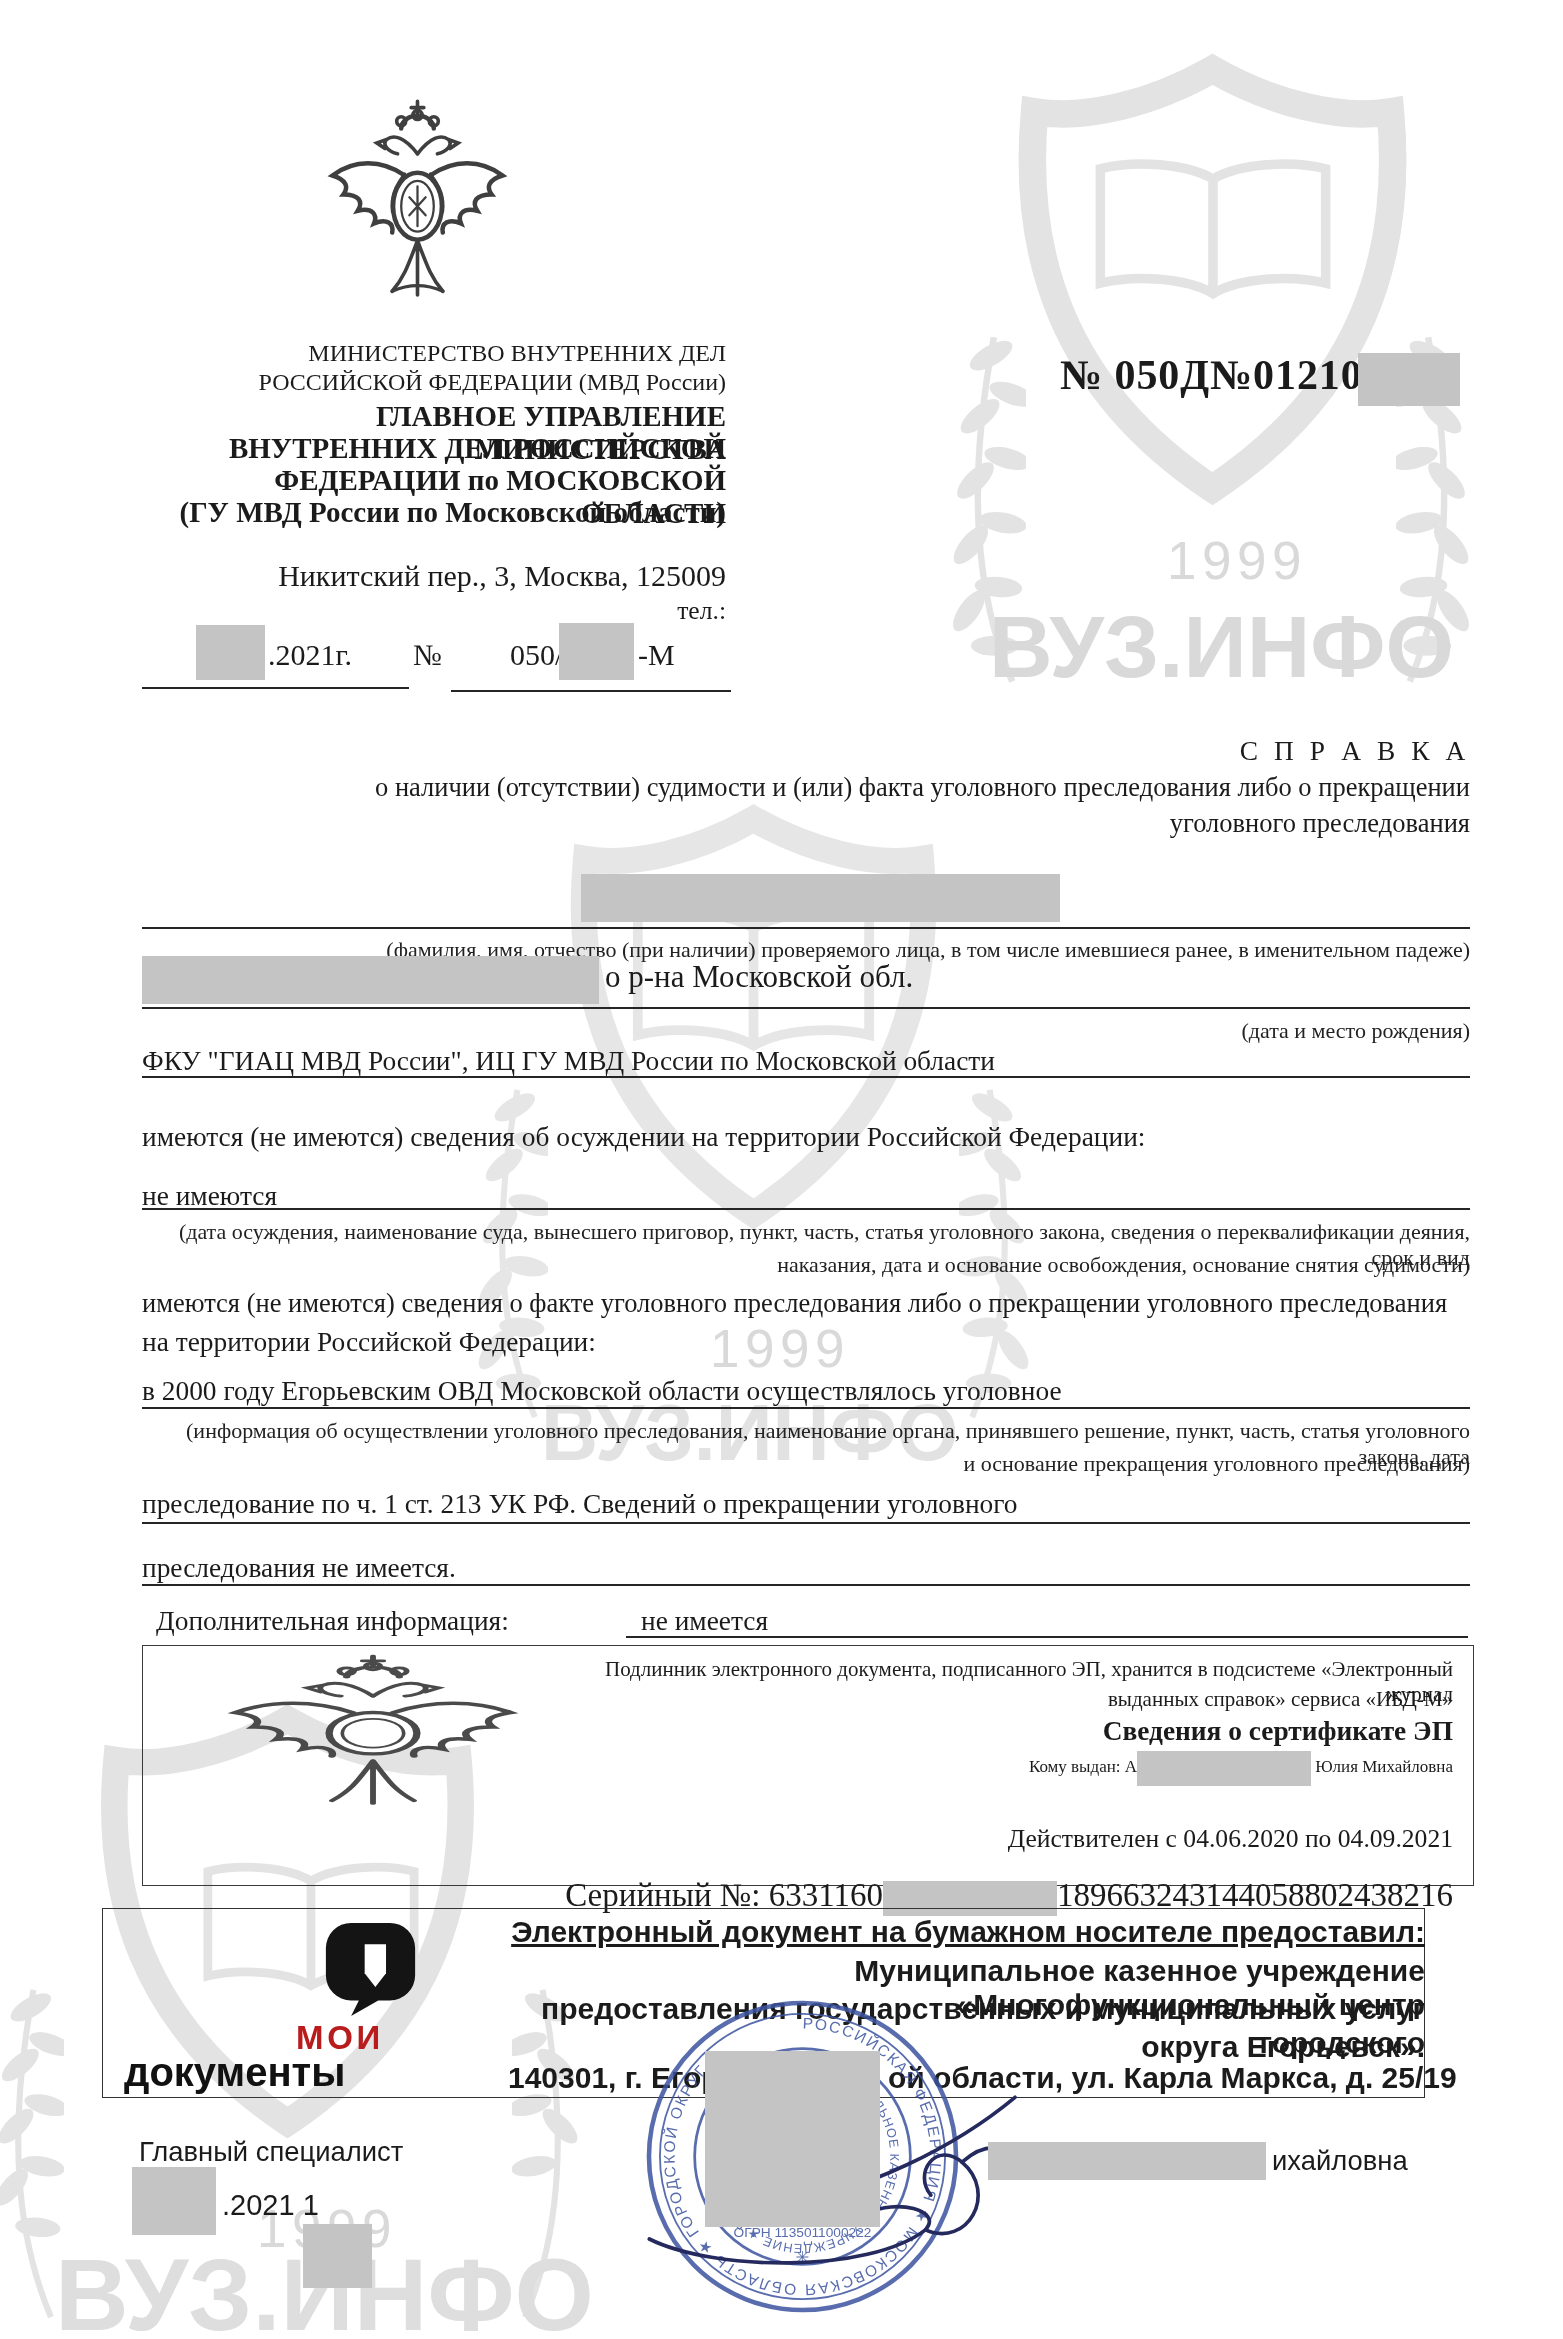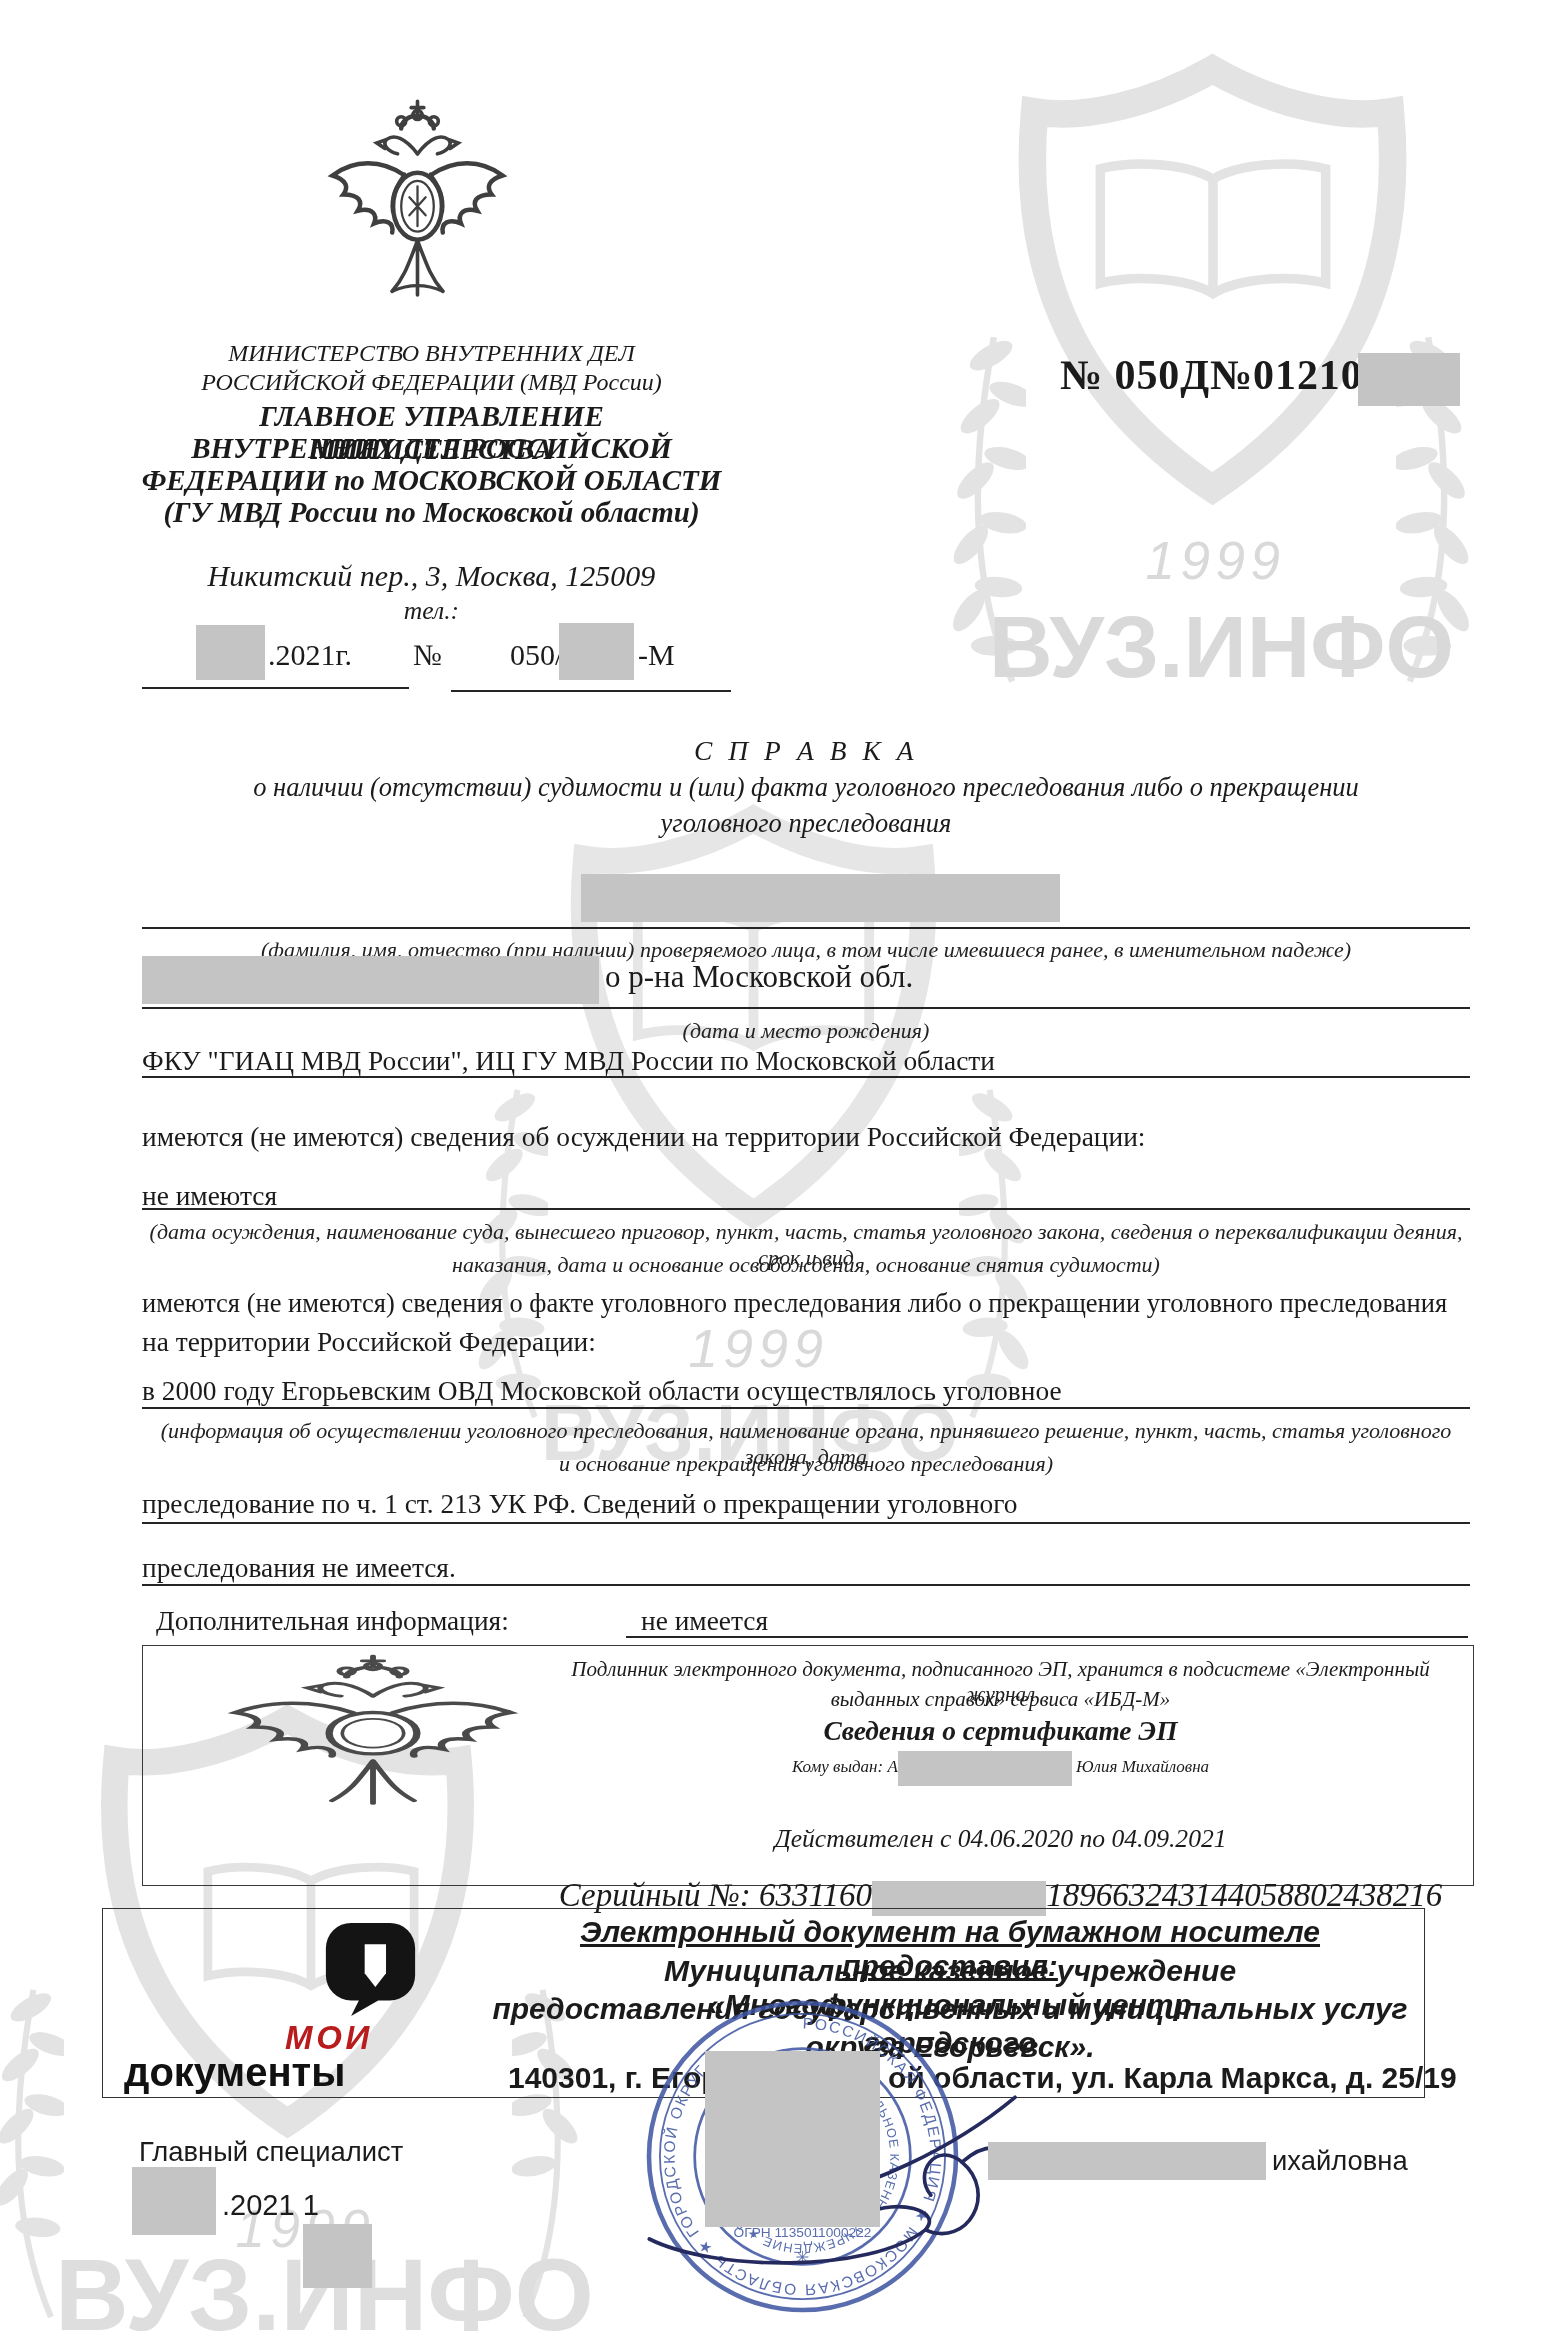--- a/index.html
+++ b/index.html
@@ -2,21 +2,21 @@
 <html style="--redaction: #c4c4c4; --wmshape: #e3e3e3; --wmtext: #d9d9d9; --stamp_blue: #3b53a0; --ink: #252a5e;font-size:14.6px"><head>
 <meta charset="utf-8">
 <style>
   html,body{margin:0;padding:0;background:#888;}
   #page{position:relative;width:1563px;height:2339px;background:#ffffff;overflow:hidden;
         font-family:"Liberation Serif", serif;color:#1b1b1b;}
   .abs{position:absolute;}
   .ser{font-family:"Liberation Serif", serif;}
   .sans{font-family:"Liberation Sans", sans-serif;}
   .b{font-weight:bold;}
-  .ctr{text-align:center;font-style:italic;}
+  .ctr{text-align:right;}
   .rule{position:absolute;border-top:2.7px solid #252525;height:0;z-index:3;}
   .redact{position:absolute;background:var(--redaction);z-index:7;}
   .cap{font-size:22px;color:#222;}
   .body-line{font-size:27.4px;white-space:nowrap;z-index:3;}
   .wm{position:absolute;z-index:1;}
   .wm-year{color:var(--wmtext);font-family:"Liberation Sans",sans-serif;font-size:53px;letter-spacing:5.5px;}
   .wm-brand{color:var(--wmtext);font-family:"Liberation Sans",sans-serif;font-weight:bold;}
   .content{z-index:3;}
   .inline-redact{display:inline-block;background:var(--redaction);vertical-align:middle;}
 </style>

